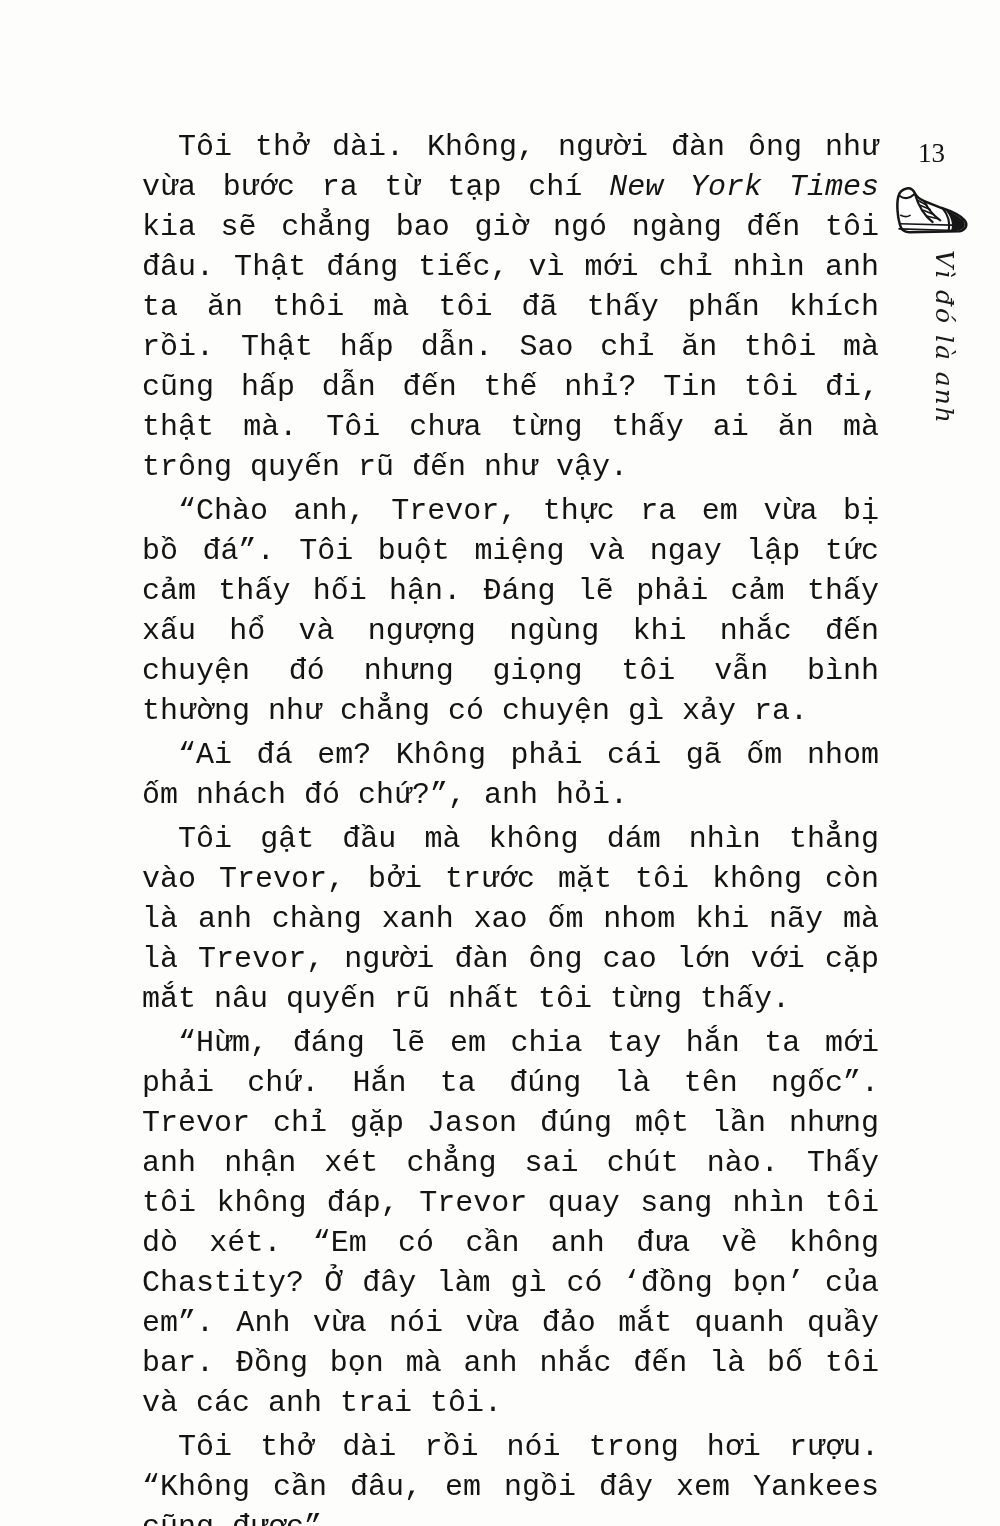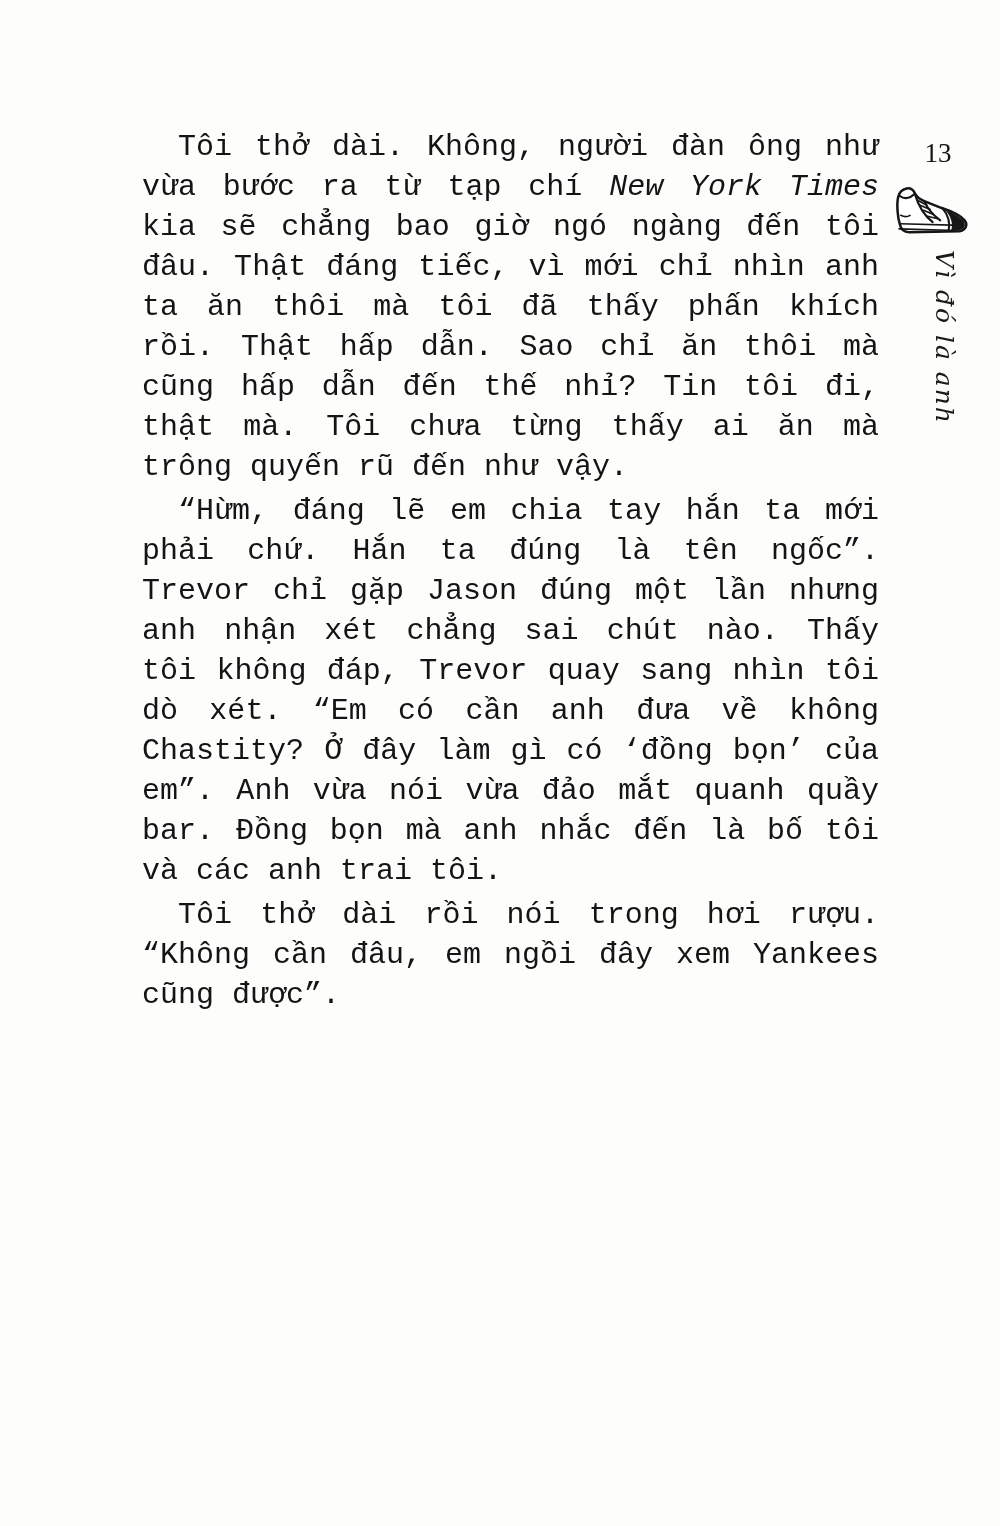--- a/index.html
+++ b/index.html
@@ -36,21 +36,21 @@
     font-style: italic;
   }
   .pagenum {
     position: absolute;
     left: 918px;
     top: 138px;
     width: 40px;
     font-family: "Liberation Serif", serif;
     font-size: 27px;
     color: #141414;
-    text-align: center;
+    text-align: left;
   }
   .shoe {
     position: absolute;
     left: 889px;
     top: 183px;
     width: 84px;
     height: 58px;
   }
   .side-title {
     position: absolute;
@@ -95,17 +95,20 @@
 
         <path d="M14,38 C18,40 22,40 25,38" stroke-width="2"></path>
       </g>
     </svg>
   </div>
 
   <div class="side-title">Vì đó là anh</div>
 
   <div class="text-col" style="color: rgb(20, 20, 20);">
       <p><span>Tôi thở dài. Không, người đàn ông như vừa bước ra từ tạp chí </span><em>New York Times</em><span> kia sẽ chẳng bao giờ ngó ngàng đến tôi đâu. Thật đáng tiếc, vì mới chỉ nhìn anh ta ăn thôi mà tôi đã thấy phấn khích rồi. Thật hấp dẫn. Sao chỉ ăn thôi mà cũng hấp dẫn đến thế nhỉ? Tin tôi đi, thật mà. Tôi chưa từng thấy ai ăn mà trông quyến rũ đến như vậy.</span></p>
+      <p><span>“Chào anh, Trevor, thực ra em vừa bị bồ đá”. Tôi buột miệng và ngay lập tức cảm thấy hối hận. Đáng lẽ phải cảm thấy xấu hổ và ngượng ngùng khi nhắc đến chuyện đó nhưng giọng tôi vẫn bình thường như chẳng có chuyện gì xảy ra.</span></p>
+      <p><span>“Ai đá em? Không phải cái gã ốm nhom ốm nhách đó chứ?”, anh hỏi.</span></p>
+      <p><span>Tôi gật đầu mà không dám nhìn thẳng vào Trevor, bởi trước mặt tôi không còn là anh chàng xanh xao ốm nhom khi nãy mà là Trevor, người đàn ông cao lớn với cặp mắt nâu quyến rũ nhất tôi từng thấy.</span></p>
       <p><span>“Hừm, đáng lẽ em chia tay hắn ta mới phải chứ. Hắn ta đúng là tên ngốc”. Trevor chỉ gặp Jason đúng một lần nhưng anh nhận xét chẳng sai chút nào. Thấy tôi không đáp, Trevor quay sang nhìn tôi dò xét. “Em có cần anh đưa về không Chastity? Ở đây làm gì có ‘đồng bọn’ của em”. Anh vừa nói vừa đảo mắt quanh quầy bar. Đồng bọn mà anh nhắc đến là bố tôi và các anh trai tôi.</span></p>
       <p><span>Tôi thở dài rồi nói trong hơi rượu. “Không cần đâu, em ngồi đây xem Yankees cũng được”.</span></p>
     </div>
 
 </div>
 
 </body></html>

